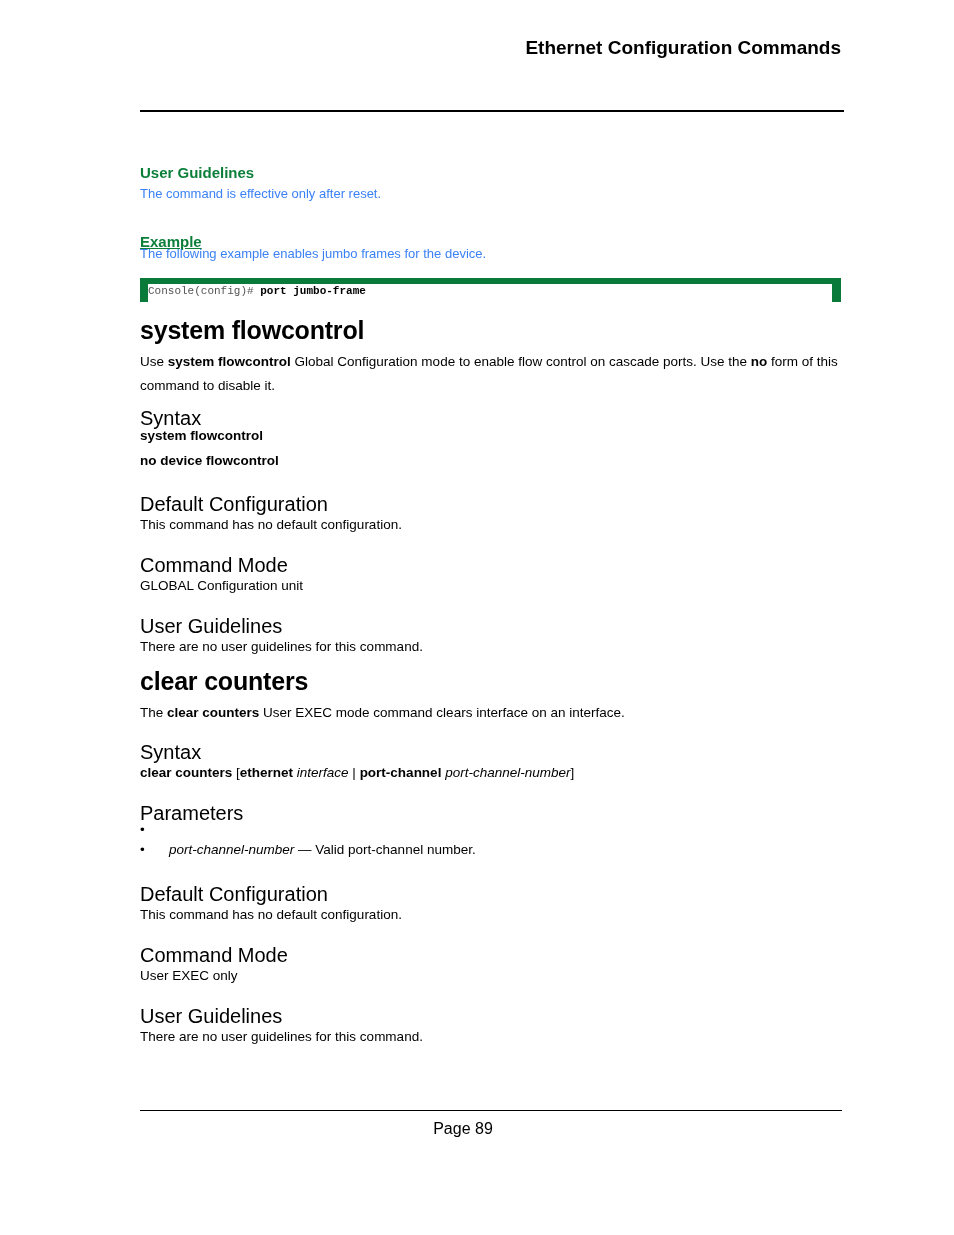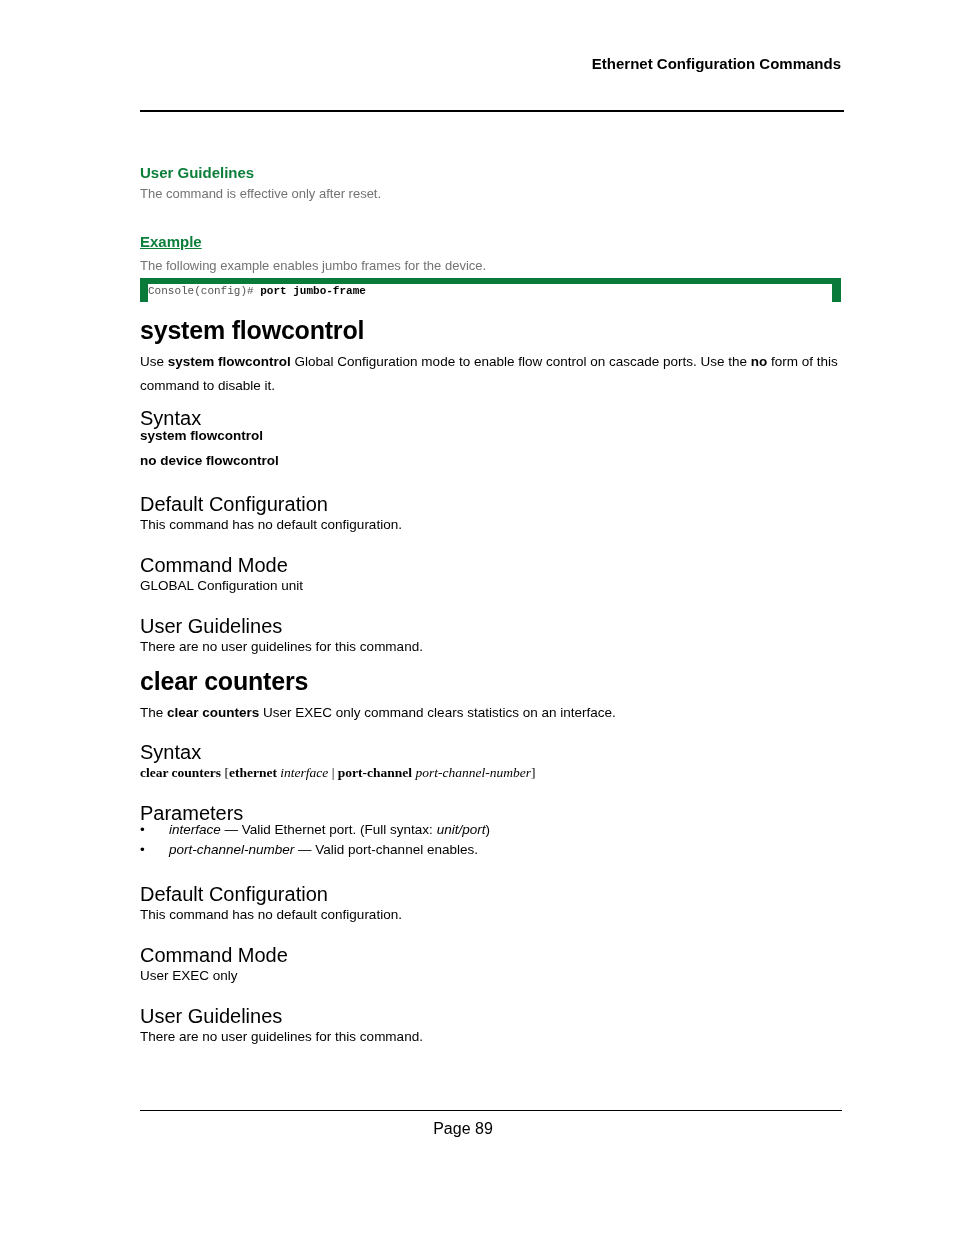--- a/index.html
+++ b/index.html
@@ -1,23 +1,23 @@
 <!DOCTYPE html>
 <html><head>
 <meta charset="utf-8">
 <style>
   html, body { margin:0; padding:0; background:#ffffff; }
   body { width:954px; height:1235px; position:relative; font-family:"Liberation Sans", sans-serif; color:#000; overflow:hidden; }
   .abs { position:absolute; }
-  .hdr-title { right:113px; top:55px; font-size:15px; font-weight:bold;padding-left:13px; }
+  .hdr-title { right:113px; top:37px; font-size:19px; font-weight:bold;padding-left:13px; }
   .rule-top { left:140px; top:110px; width:704px; height:2px; background:#000; }
   .rule-bot { left:140px; top:1110px; width:702px; height:1px; background:#000; }
   .page-num { left:0; width:926px; top:1120px; text-align:center; font-size:16px; }
   .g-h { color:#0b7f3a; font-weight:bold; font-size:15px; }
-  .g-p { color:#737373; font-size:13px; }
+  .g-p { color:#3b82f6; font-size:13px; }
   .code-box { left:140px; top:278px; width:701px; height:24px; background:#0a7a3a; box-sizing:border-box; }
   .code-inner { position:absolute; left:8px; top:6px; right:9px; height:28px; background:#fff; font-family:"Liberation Mono", monospace; font-size:11px; line-height:14px; white-space:pre; overflow:hidden; }
   .code-inner .prompt { color:#555; }
   .code-inner .cmd { font-weight:bold; color:#000; }
   .h1 { font-size:25px; font-weight:bold; letter-spacing:-0.2px; }
   .h2 { font-size:20px; font-weight:normal; }
   .p { font-size:13.5px; line-height:24px; }
   .syn { font-size:13.5px; font-weight:bold; }
   b { font-weight:bold; }
   i { font-style:italic; }
@@ -28,21 +28,21 @@
 </head>
 <body>
 
 <div class="abs hdr-title">Ethernet Configuration Commands</div>
 <div class="abs rule-top"></div>
 
 <div class="abs g-h" style="left:140px; top:164px;">User Guidelines</div>
 <div class="abs g-p" style="left:140px; top:186px;">The command is effective only after reset.</div>
 
 <div class="abs g-h" style="left:140px; top:233px;text-decoration:underline;">Example</div>
-<div class="abs g-p" style="left:140px; top:246px;margin-top:12px;">The following example enables jumbo frames for the device.</div>
+<div class="abs g-p" style="left:140px; top:246px;">The following example enables jumbo frames for the device.</div>
 
 <div class="abs code-box">
   <div class="code-inner"><span class="prompt">Console(config)# </span><span class="cmd">port jumbo-frame</span></div>
 </div>
 
 <div class="abs h1" style="left:140px; top:316px;">system flowcontrol</div>
 <div class="abs p" style="left:140px; top:350px; width:702px;"><span>Use </span><b>system flowcontrol</b><span> Global Configuration mode to enable flow control on cascade ports. Use the </span><b>no</b><span> form of this command to disable it.</span></div>
 
 <div class="abs h2" style="left:140px; top:407px;">Syntax</div>
 <div class="abs syn" style="left:140px; top:428px;">system flowcontrol</div>
@@ -51,33 +51,32 @@
 <div class="abs h2" style="left:140px; top:493px;">Default Configuration</div>
 <div class="abs p" style="left:140px; top:513px;">This command has no default configuration.</div>
 
 <div class="abs h2" style="left:140px; top:554px;">Command Mode</div>
 <div class="abs p" style="left:140px; top:574px;">GLOBAL Configuration unit</div>
 
 <div class="abs h2" style="left:140px; top:615px;">User Guidelines</div>
 <div class="abs p" style="left:140px; top:635px;">There are no user guidelines for this command.</div>
 
 <div class="abs h1" style="left:140px; top:667px;">clear counters</div>
-<div class="abs p" style="left:140px; top:701px;"><span>The </span><b>clear counters</b><span> User EXEC only command clears statistics on an interface.</span></div>
+<div class="abs p" style="left:140px; top:701px;"><span>The </span><b>clear counters</b><span> User EXEC mode command clears interface on an interface.</span></div>
 
 <div class="abs h2" style="left:140px; top:741px;">Syntax</div>
-<div class="abs p" style="left:140px; top:761px; white-space:nowrap;font-family:Liberation Serif, serif;"><b>clear counters</b><span> [</span><b>ethernet</b><i> interface</i><span> | </span><b>port-channel</b><i> port-channel-number</i><span>]</span></div>
+<div class="abs p" style="left:140px; top:761px; white-space:nowrap;"><b>clear counters</b><span> [</span><b>ethernet</b><i> interface</i><span> | </span><b>port-channel</b><i> port-channel-number</i><span>]</span></div>
 
 <div class="abs h2" style="left:140px; top:802px;">Parameters</div>
 <div class="abs bullet" style="left:140px; top:822px; width:700px; height:18px;">
   <span class="dot">•</span>
-  <span class="txt"><i>interface</i><span> — Valid Ethernet port. (Full syntax: </span><i>unit/port</i><span>)</span></span>
 </div>
 <div class="abs bullet" style="left:140px; top:842px; width:700px; height:18px;">
   <span class="dot">•</span>
-  <span class="txt"><i>port-channel-number</i><span> — Valid port-channel enables.</span></span>
+  <span class="txt"><i>port-channel-number</i><span> — Valid port-channel number.</span></span>
 </div>
 
 <div class="abs h2" style="left:140px; top:883px;">Default Configuration</div>
 <div class="abs p" style="left:140px; top:903px;">This command has no default configuration.</div>
 
 <div class="abs h2" style="left:140px; top:944px;">Command Mode</div>
 <div class="abs p" style="left:140px; top:964px;">User EXEC only</div>
 
 <div class="abs h2" style="left:140px; top:1005px;">User Guidelines</div>
 <div class="abs p" style="left:140px; top:1025px;">There are no user guidelines for this command.</div>

